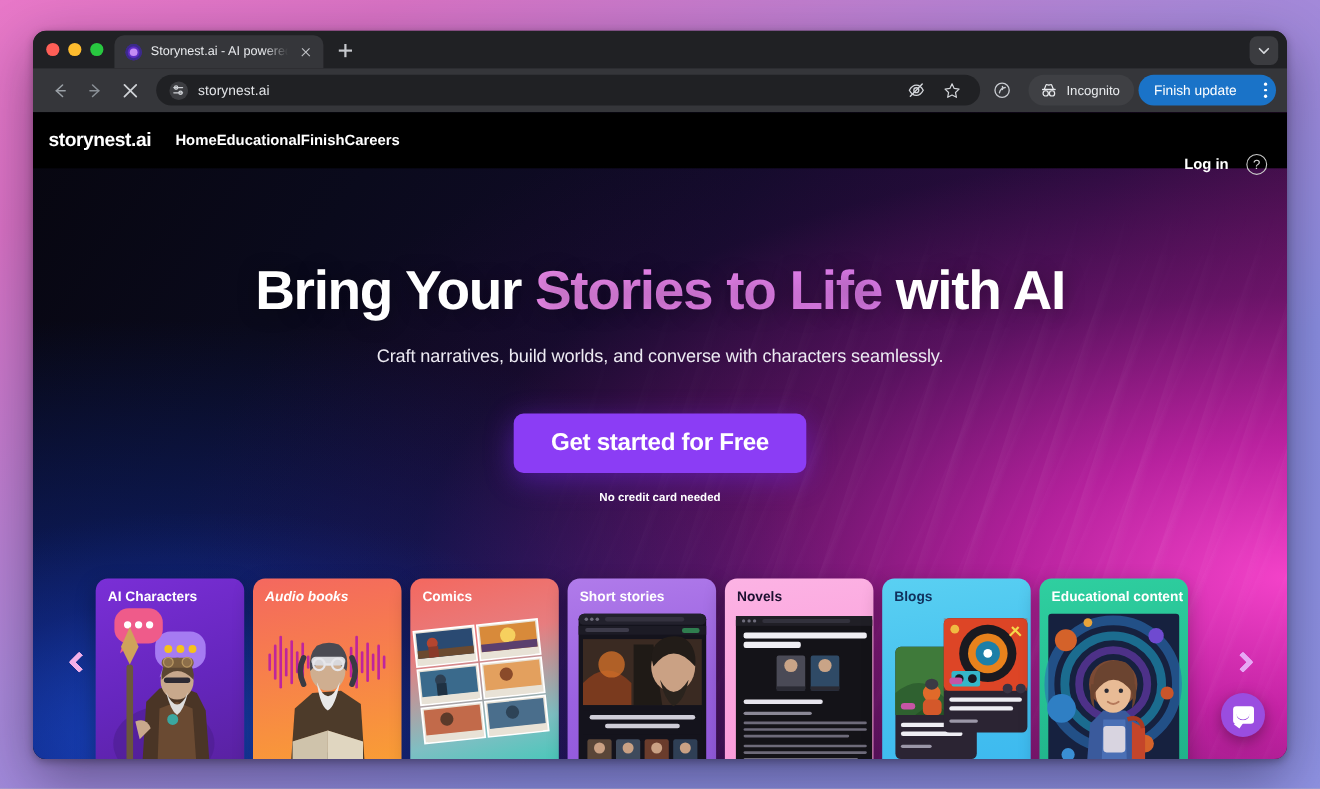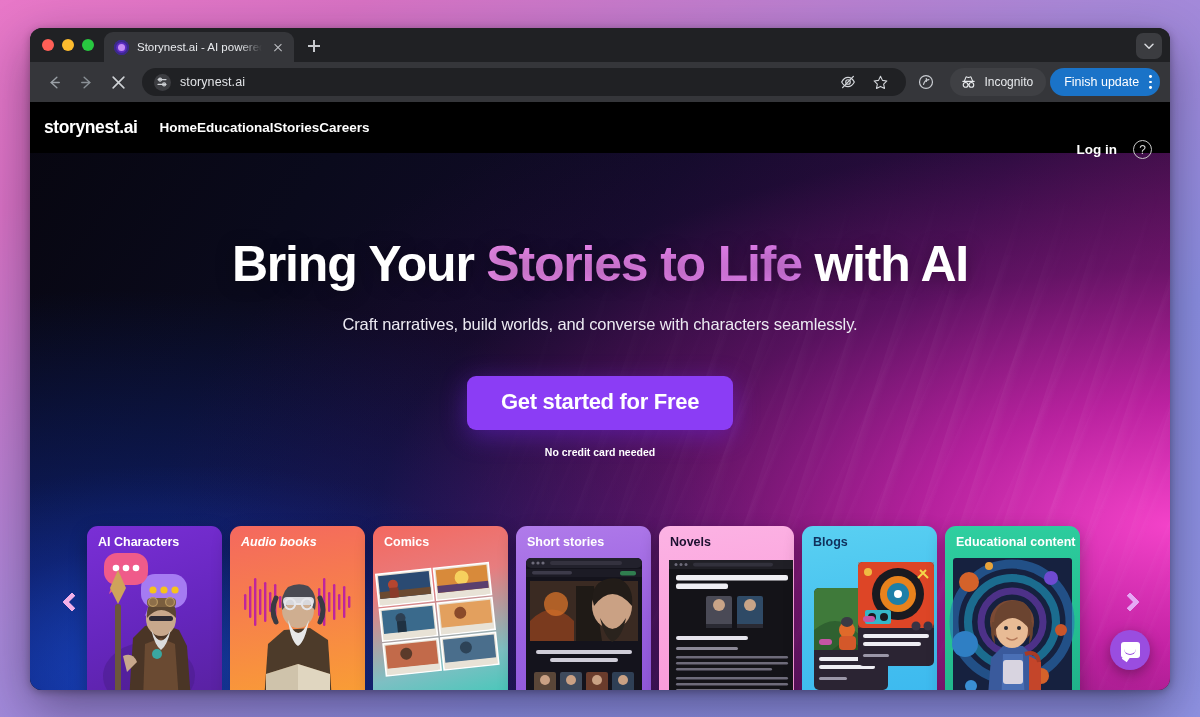--- a/index.html
+++ b/index.html
@@ -98,21 +98,21 @@
 
   .tb-icon { width: 20px; height: 20px; display: flex; align-items: center; justify-content: center; }
   .sep-gap { width: 6px; }
 
   .incognito-pill {
     display: flex; align-items: center; gap: 7px;
     height: 28px; padding: 0 13px 0 10px; border-radius: 14px;
     background: #3f4044; color: #e8eaed; font-size: 12px;
   }
   .update-btn {
-    display: flex; align-items: center; gap: 8px;
+    display: flex; align-items: center; gap: 23px;
     height: 28px; padding: 0 8px 0 14px; border-radius: 14px;
     background: #1a73c8; color: #fff; font-size: 12.5px;
   }
   .kebab { display: flex; flex-direction: column; gap: 2.5px; align-items: center; padding-left: 2px; }
   .kebab i { width: 2.8px; height: 2.8px; border-radius: 50%; background: #fff; display: block; }
 
   
   .page {
     position: relative; height: 588px; overflow: hidden;
     background:
@@ -332,21 +332,21 @@
   <div class="page">
     <div class="glow-blue"></div>
     <div class="streaks"></div>
     <div class="streaks2"></div>
 
     <div class="sitenav">
       <div class="logo">storynest.ai</div>
       <div class="navlinks">
         <a class="navlink">Home</a>
         <a class="navlink">Educational</a>
-        <a class="navlink">Stories</a>
+        <a class="navlink">Finish</a>
         <a class="navlink">Careers</a>
       </div>
       <div class="nav-right">
         <a class="login">Log in</a>
         <span class="help-icon">?</span>
       </div>
     </div>
 
     <div class="hero">
       <h1 class="headline"><span>Bring Your </span><span class="accent">Stories to Life</span><span> with AI</span></h1>

